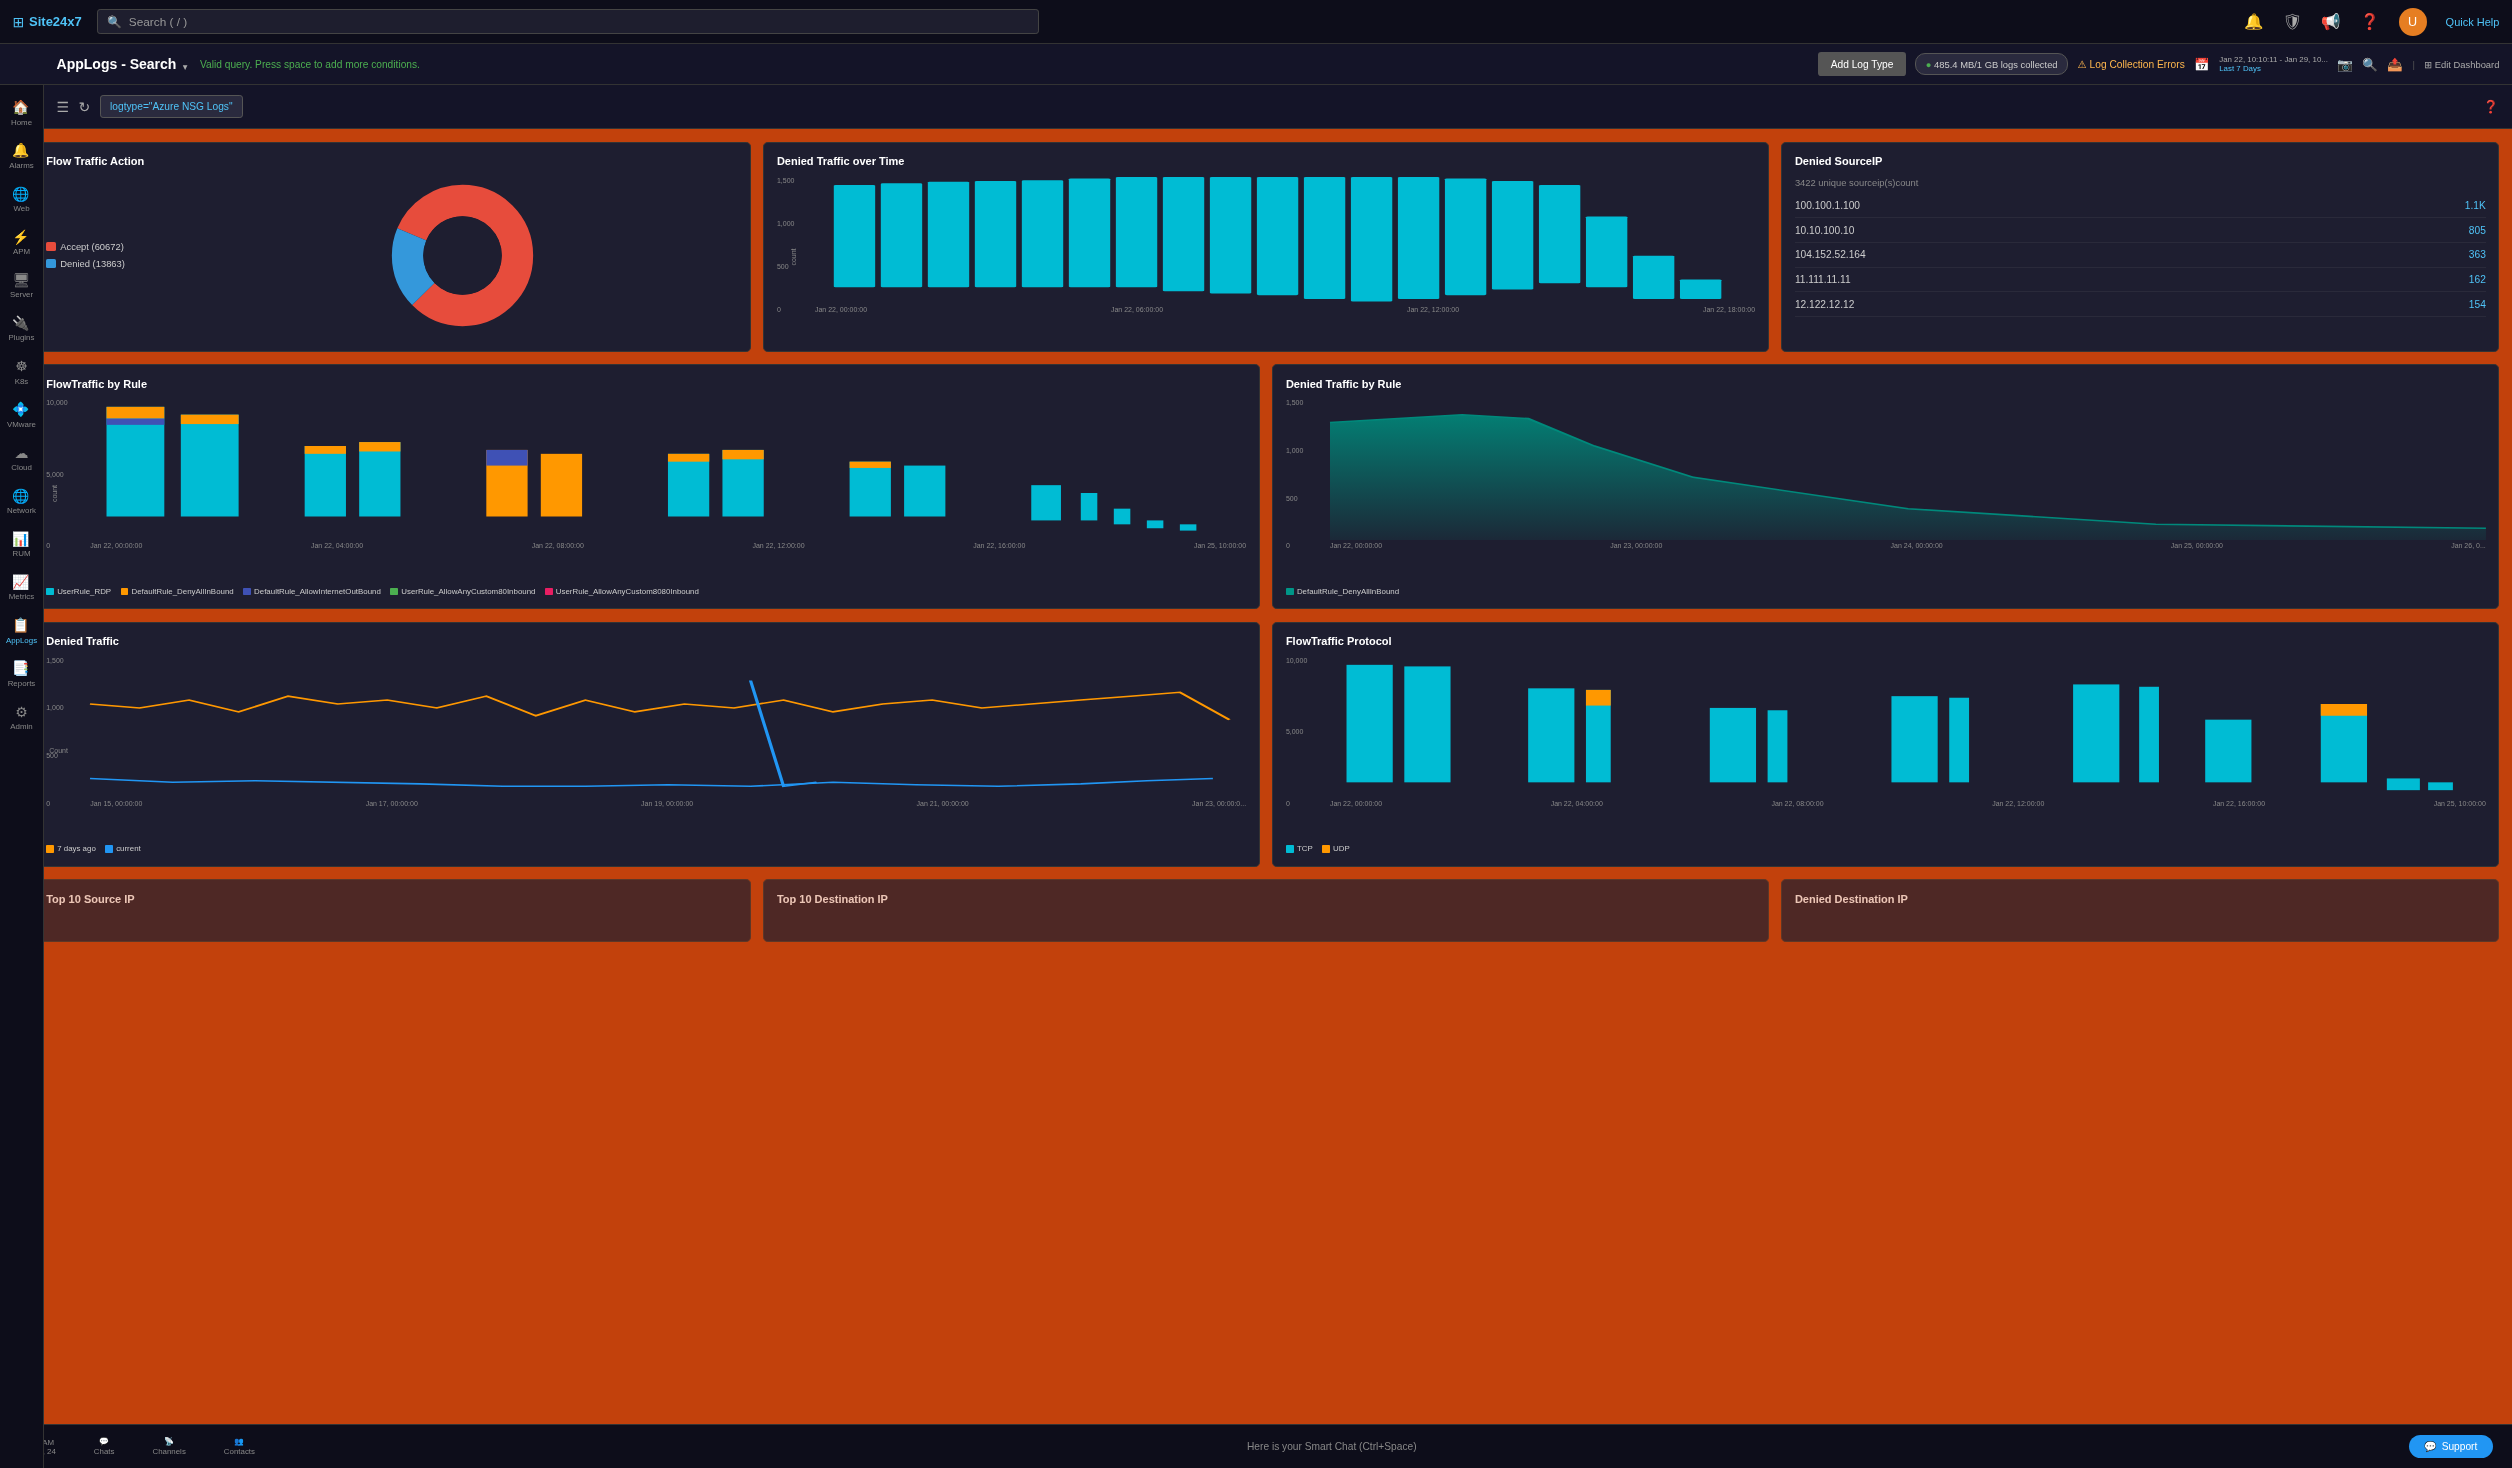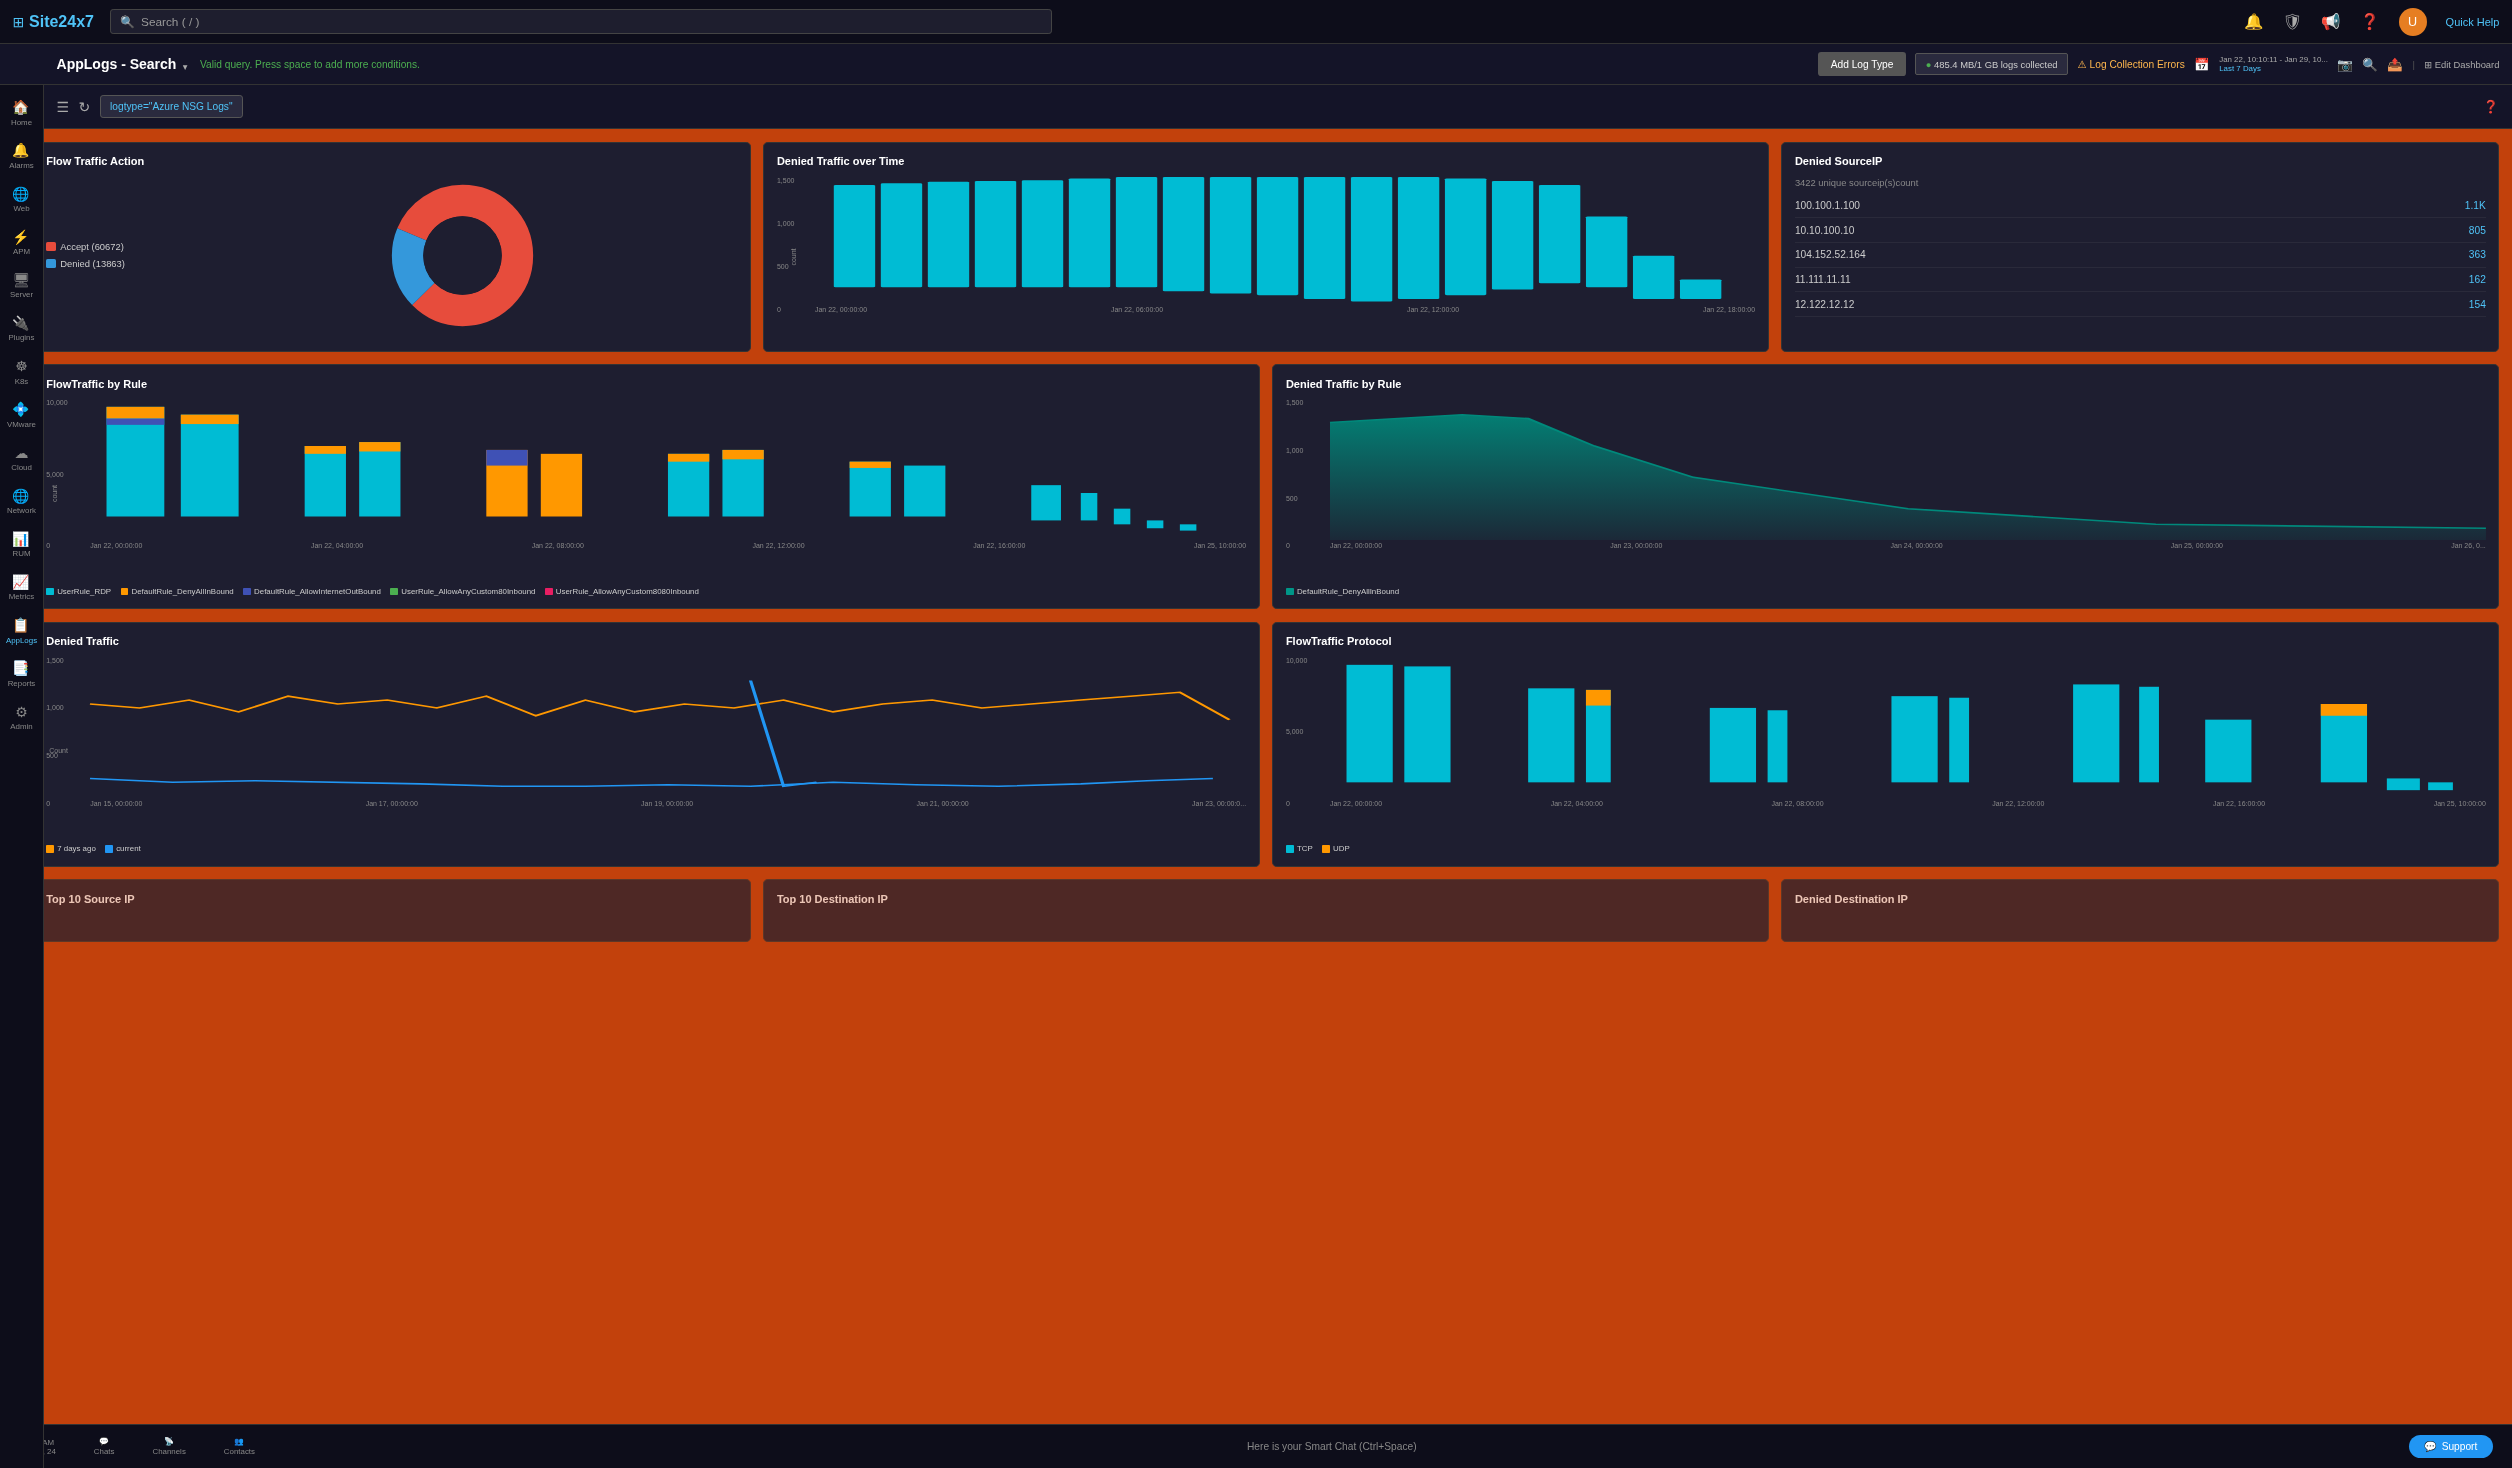--- a/index.html
+++ b/index.html
@@ -3,40 +3,40 @@
   <meta charset="utf-8">
   <style>
     * { box-sizing: border-box; margin: 0; padding: 0; }
     body { background: #1a1a2e; color: #ccc; font-family: Arial, sans-serif; font-size: 9.4px; overflow: hidden; width: 2512px; height: 1468px; }
     
     
     .top-nav {
       display: flex; align-items: center; background: #0d0d1a; height: 44px;
       padding: 0 12.6px; gap: 9.4px; border-bottom: 0.8px solid #333;
     }
-    .logo { color: #4fc3f7; font-weight: bold; font-size: 16px; white-space: nowrap; }
+    .logo { color: #4fc3f7; font-weight: bold; font-size: 13px; white-space: nowrap; }
     .search-bar {
       display: flex; align-items: center; background: #1e1e2e; border: 0.8px solid #444;
       border-radius: 3.1px; padding: 4.7px 9.4px; flex: 1; max-width: 942px;
       color: #999; font-size: 11.8px; gap: 6.3px;
     }
     .nav-icons { display: flex; gap: 19px; margin-left: auto; align-items: center; }
     .nav-icon { color: #aaa; font-size: 15.7px; cursor: pointer; }
     .user-avatar { width: 28px; height: 28px; background: #e67e22; border-radius: 50%; display: flex; align-items: center; justify-content: center; color: #fff; font-size: 12.6px; }
     .quick-help { color: #4fc3f7; font-size: 11px; cursor: pointer; }
 
     
     .sub-nav {
       display: flex; align-items: center; background: #141428; height: 41px;
       padding: 0 12.6px; gap: 12.6px; border-bottom: 0.8px solid #333;
     }
     .sub-nav-title { color: #fff; font-size: 14px; font-weight: bold; }
     .valid-query { color: #4caf50; font-size: 10.2px; }
     .add-log-btn { background: #555; color: #fff; border: none; padding: 6.3px 12.6px; border-radius: 3.1px; cursor: pointer; font-size: 10.2px; }
-    .log-stats { background: #2a2a3e; border: 0.8px solid #555; padding: 4.7px 9.4px; border-radius: 2px; font-size: 9.4px; color: #ccc; }
+    .log-stats { background: #2a2a3e; border: 0.8px solid #555; padding: 4.7px 9.4px; border-radius: 10px; font-size: 9.4px; color: #ccc; }
     .log-errors { color: #ffb74d; font-size: 10.2px; display: flex; align-items: center; gap: 3.1px; cursor: pointer; }
 
     
     .sidebar {
       position: fixed; left: 0; top: 85px; bottom: 0; width: 44px;
       background: #0d0d1a; display: flex; flex-direction: column; align-items: center;
       padding-top: 6.3px; border-right: 0.8px solid #333; z-index: 100;
     }
     .sidebar-item {
       display: flex; flex-direction: column; align-items: center; padding: 7.9px 0;

